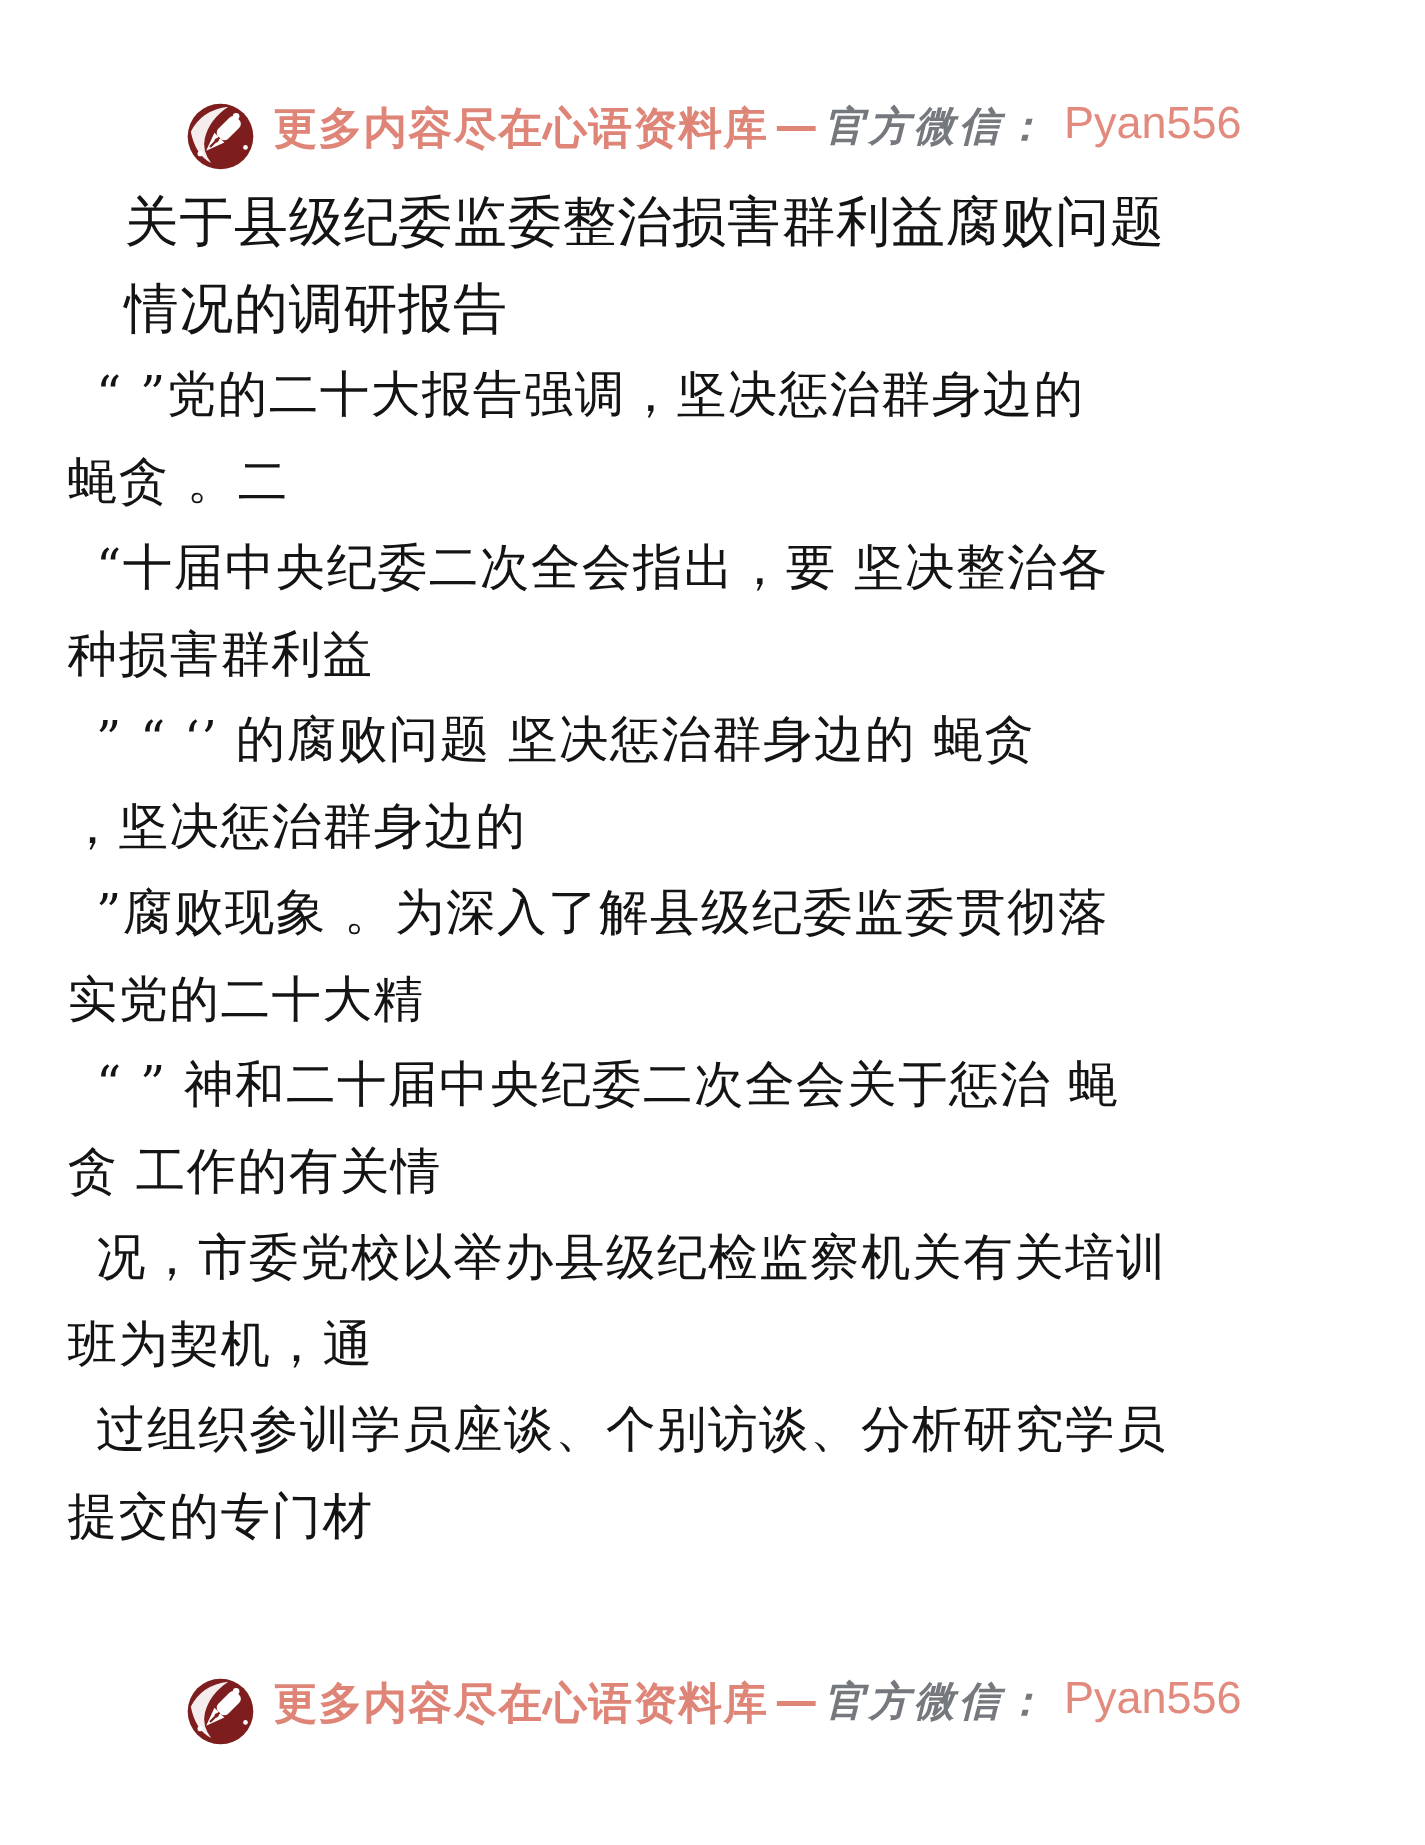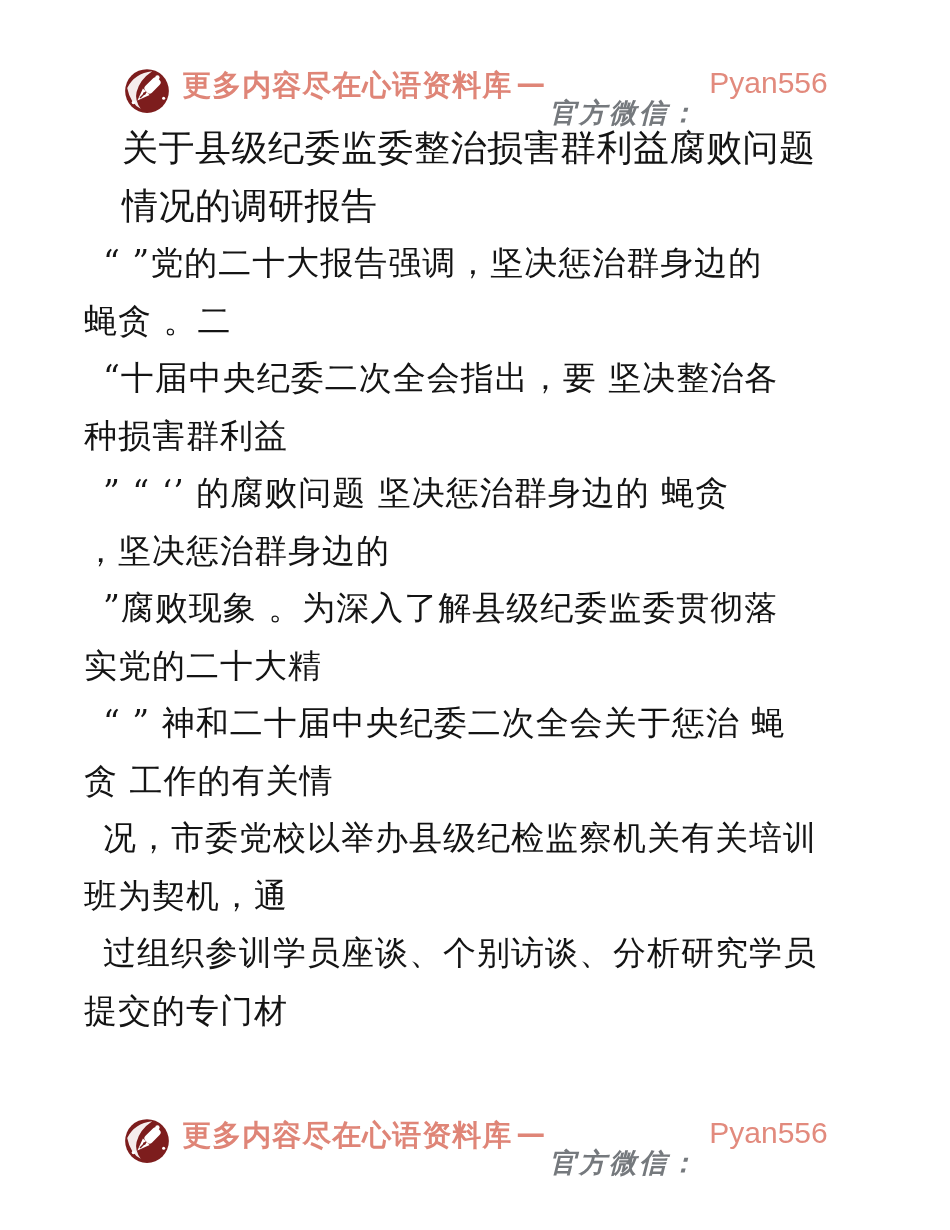--- a/index.html
+++ b/index.html
@@ -56,31 +56,30 @@
     color: #df8577;
     margin: 0 -2px;
   }
   .wechat-label {
     font-family: "DejaVu Serif", serif;
     font-style: italic;
     font-weight: bold;
     font-size: 27px;
     color: #75797d;
     letter-spacing: 3px;
-    margin-top: 29px;
   }
   .wechat-id {
     font-family: "Liberation Sans", sans-serif;
     font-size: 30px;
     color: #e28a7d;
     margin-left: 4px;
   }
   
   .content {
-    padding: 0 84px;
+    padding: 0 45px;
   }
   .line {
     height: 57.5px;
     display: flex;
     align-items: center;
     white-space: pre;
   }
   .title-line {
     font-size: 36px;
     padding-left: 38px;

